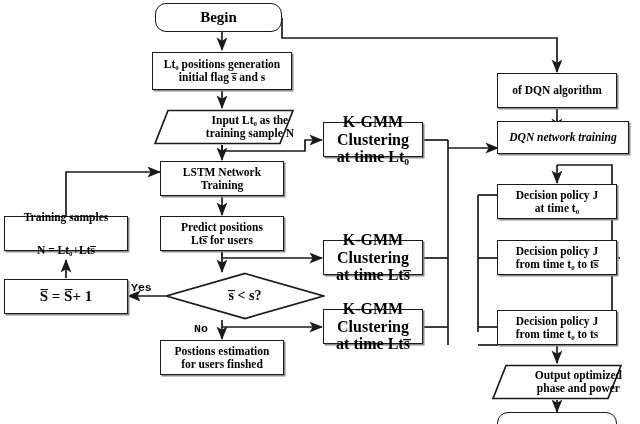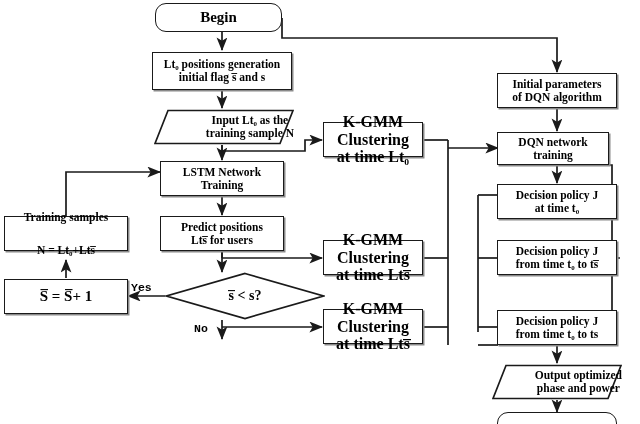--- a/index.html
+++ b/index.html
@@ -152,20 +152,24 @@
     <span>Lts̅ for users</span>
   </div>
 
   <div class="dia-wrap" style="left:165px;top:272px;width:160px;height:48px;">
     <svg class="dia-svg" width="160" height="48">
       <polygon points="80,1.5 158.5,24 80,46.5 1.5,24" fill="#fff" stroke="#1a1a1a" stroke-width="1.8"></polygon>
     </svg>
     <span class="dtext tdia">s̅ &lt; s?</span>
   </div>
 
+  <div class="node rect t1" style="left:160px;top:340px;width:124px;height:35px;flex-direction:column;">
+    <span>Postions estimation</span>
+    <span>for users finshed</span>
+  </div>
 
   <div class="node rect t1" style="left:4px;top:216px;width:124px;height:35px;flex-direction:column;gap:20px;">
     <span>Training samples</span>
     <span>N = Lt₀+Lts̅</span>
   </div>
 
   <div class="node rect tbig" style="left:4px;top:279px;width:124px;height:35px;">
     <span>S̅ = S̅+ 1</span>
   </div>
 
@@ -178,25 +182,24 @@
     <span>K-GMM Clustering</span>
     <span>at time Lts̅</span>
   </div>
 
   <div class="node rect t2" style="left:323px;top:309px;width:100px;height:35px;flex-direction:column;">
     <span>K-GMM Clustering</span>
     <span>at time Lts̅</span>
   </div>
 
   <div class="node rect t1" style="left:497px;top:73px;width:120px;height:35px;flex-direction:column;">
-    <span>Initial parameters</span>
     <span>of DQN algorithm</span>
   </div>
 
-  <div class="node rect t1" style="left:497px;top:132px;width:112px;height:33px;">
+  <div class="node rect t1" style="left:497px;top:121px;width:132px;height:33px;font-style:italic;">
     <span>DQN network training</span>
   </div>
 
   <div class="node rect t1" style="left:497px;top:184px;width:120px;height:35px;flex-direction:column;">
     <span>Decision policy J</span>
     <span>at time t₀</span>
   </div>
 
   <div class="node rect t1" style="left:497px;top:240px;width:120px;height:35px;flex-direction:column;">
     <span>Decision policy J</span>

